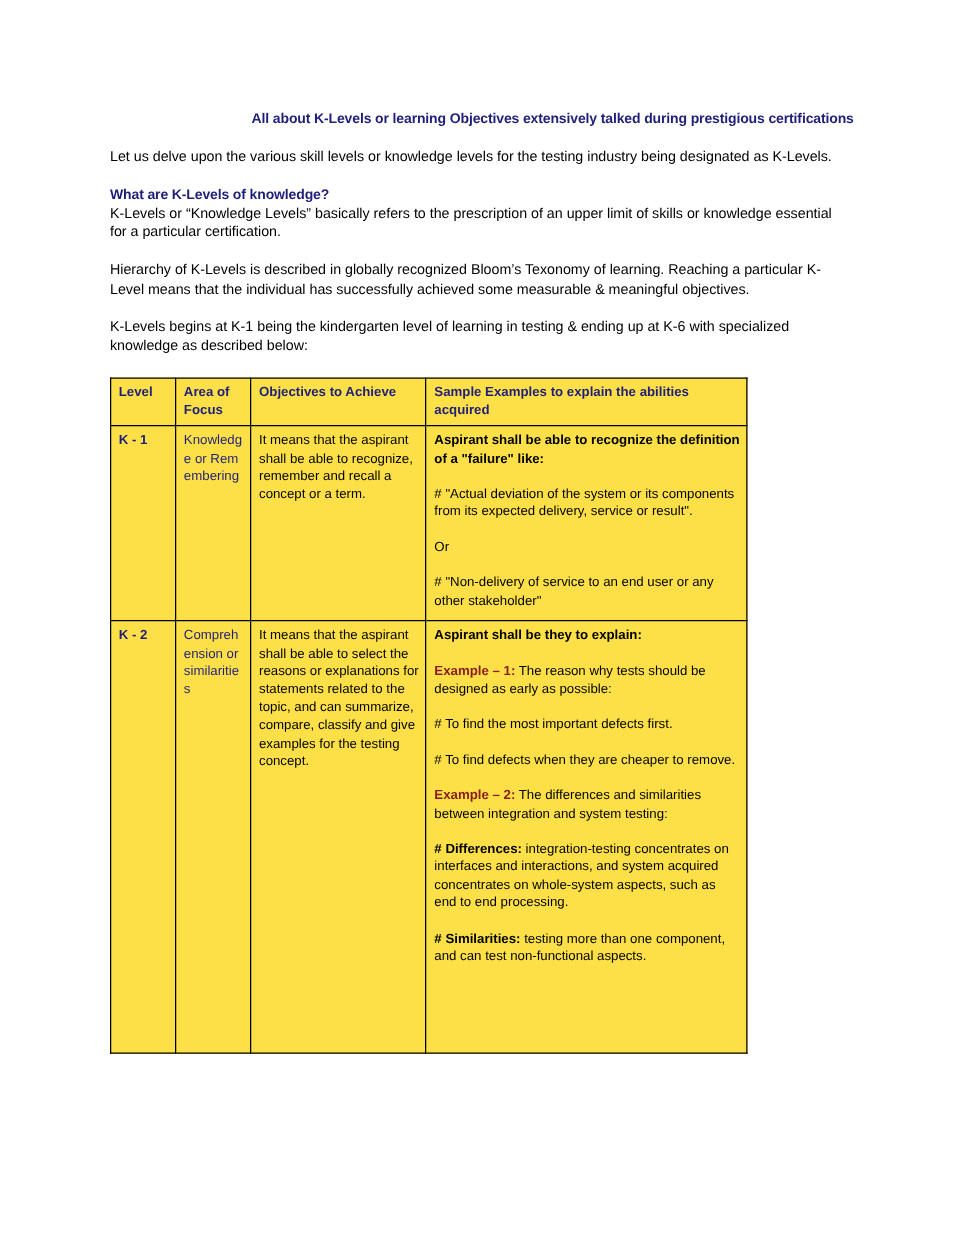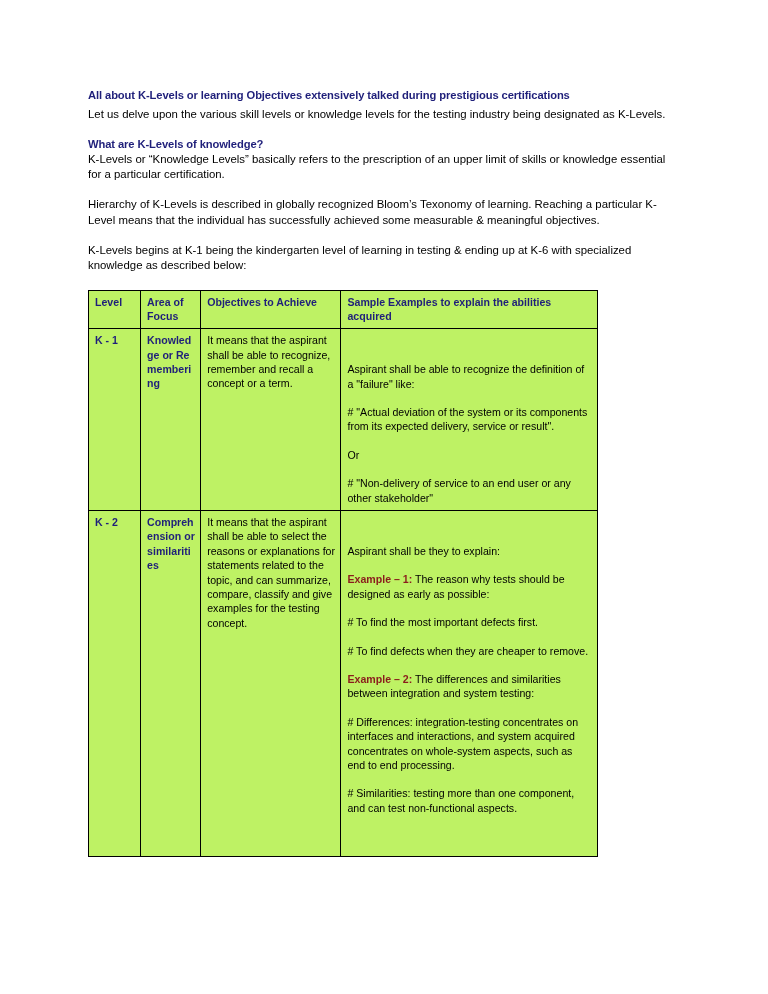--- a/index.html
+++ b/index.html
@@ -20,22 +20,23 @@
     height: 994px;
     background: #ffffff;
     box-sizing: border-box;
     padding: 88px 85px 0 88px;
   }
   .doc-heading {
     color: #1f1f7a;
     font-weight: bold;
     font-size: 11.2px;
     line-height: 14.5px;
-    margin: 0 0 4px 0;
+    margin: 0 0 16px 0;
     letter-spacing: -0.1px;
+    text-align: right;
   }
   .para {
     font-size: 11.4px;
     line-height: 15.2px;
     margin: 0 0 15px 0;
     color: #000000;
     max-width: 592px;
   }
   .sub-heading {
     color: #1f1f7a;
@@ -52,21 +53,21 @@
   .sub-block .para {
     margin: 0;
   }
 
   
   .k-table {
     border-collapse: collapse;
     width: 510px;
     margin-top: 17px;
     table-layout: fixed;
-    background: #bef264;
+    background: #fde047;
   }
   .k-table td, .k-table th {
     border: 1.3px solid #000000;
     vertical-align: top;
     padding: 4px 5px 5px 6px;
     font-size: 10.6px;
     line-height: 14.4px;
     text-align: left;
   }
   .col-level   { width: 52px; }
@@ -79,39 +80,39 @@
     font-weight: bold;
     line-height: 14px;
   }
   .cell-level {
     color: #1f1f7a;
     font-weight: bold;
     white-space: nowrap;
   }
   .cell-area {
     color: #1f1f7a;
-    font-weight: bold;
+    font-weight: normal;
     word-break: break-all;
     line-height: 14.6px;
   }
   .cell-obj {
     color: #000000;
   }
   .cell-sample {
     color: #000000;
   }
   .row-k1 td { height: 146px; }
   .row-k2 td { height: 336px; }
 
   .blk {
     margin: 0 0 14px 0;
   }
   .blk:last-child { margin-bottom: 0; }
   .blk.tight { margin-bottom: 0; }
-  .bold { font-weight: normal; margin-top: 29px; }
+  .bold { font-weight: bold; }
   .ex-label {
     color: #8a1c1c;
     font-weight: bold;
   }
 </style>
 </head>
 <body>
 
 <div class="page">
 

